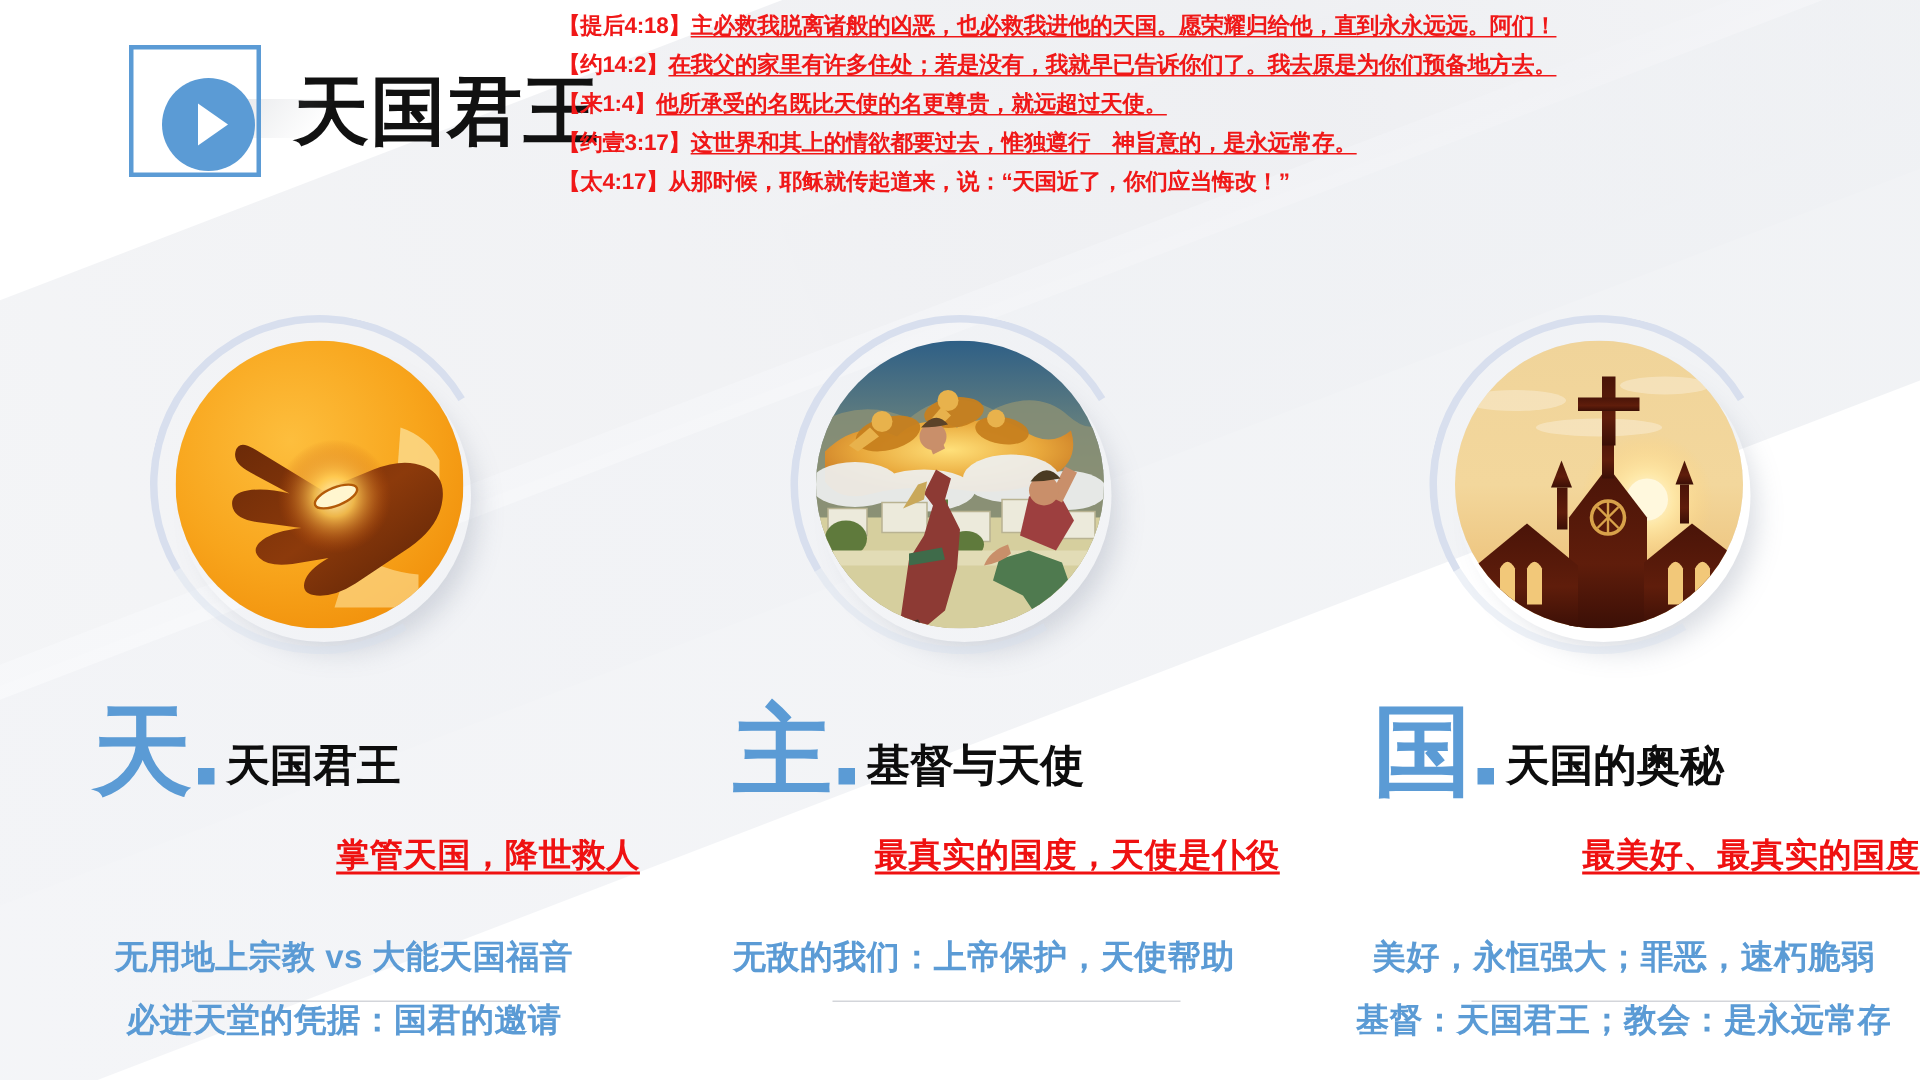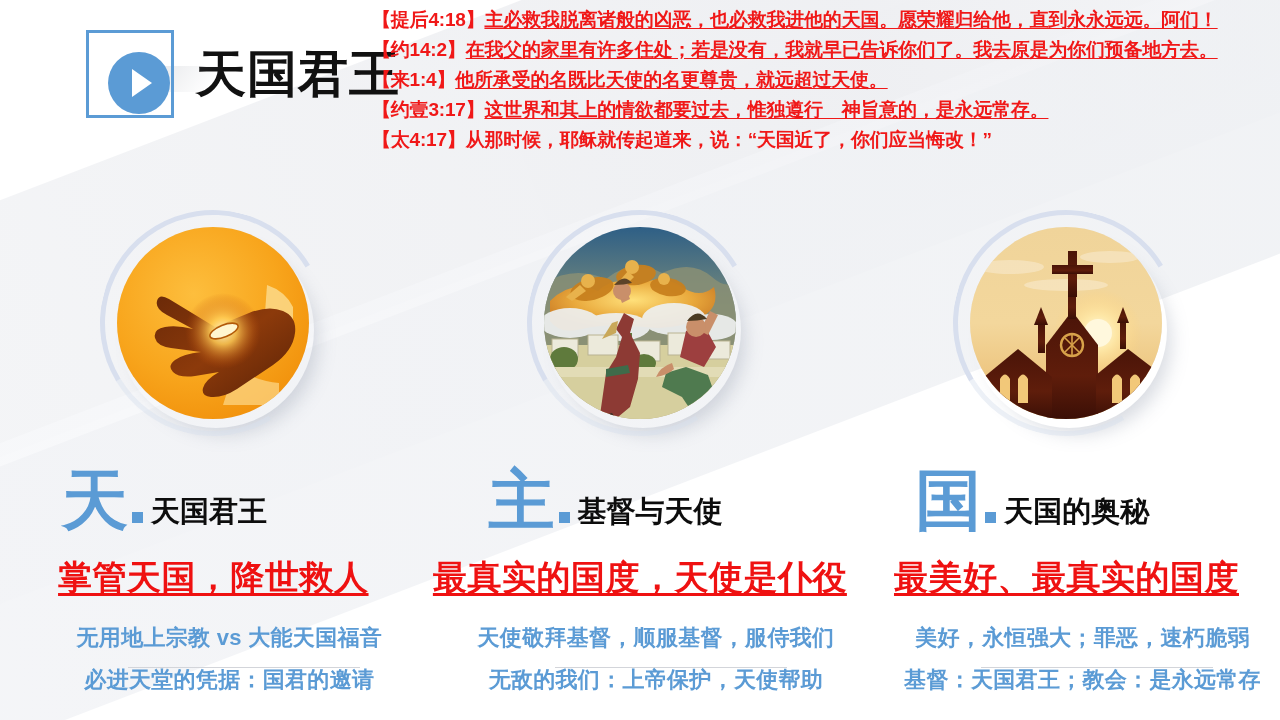--- a/index.html
+++ b/index.html
@@ -121,21 +121,21 @@
     line-height: 1;
   }
 
   .verses {
     position: absolute;
     left: 372px; top: 10px;
     width: 908px;
   }
   .verse {
     color: #f01818;
-    font-size: 19px;
+    font-size: 15px;
     font-weight: bold;
     line-height: 1;
     margin-bottom: 11px;
     white-space: nowrap;
     letter-spacing: -0.2px;
   }
   .verse u {
     text-decoration: underline;
     text-underline-offset: 2px;
   }
@@ -228,23 +228,23 @@
     line-height: 1;
     padding-bottom: 5px;
     white-space: nowrap;
   }
 
   .red-line {
     position: absolute;
     left: 0;
     top: 360px;
     width: 100%;
-    text-align: center;
+    text-align: right;
     color: #ef1111;
-    font-size: 34px;
+    font-size: 22px;
     font-weight: bold;
     letter-spacing: .5px;
   }
   .red-line u {
     text-decoration: underline;
     text-underline-offset: 4px;
   }
 
   .blue-lines {
     position: absolute;
@@ -436,21 +436,20 @@
       <div class="head-rule"></div>
       <div class="head-row">
         <span class="glyph">主</span>
         <span class="dot"></span>
         <span class="head-label">基督与天使</span>
       </div>
       <div class="red-line">
         <u>最真实的国度，天使是仆役</u>
       </div>
       <div class="blue-lines">
-        <div class="blue-line">天使敬拜基督，顺服基督，服侍我们</div>
         <div class="blue-line">无敌的我们：上帝保护，天使帮助</div>
       </div>
     </div>
 
     <div class="col">
       <div class="pic-wrap">
         <div class="ring-shadow"></div>
         <div class="ring"></div>
         <div class="pic">
           <svg viewBox="0 0 192 192" xmlns="http://www.w3.org/2000/svg">

